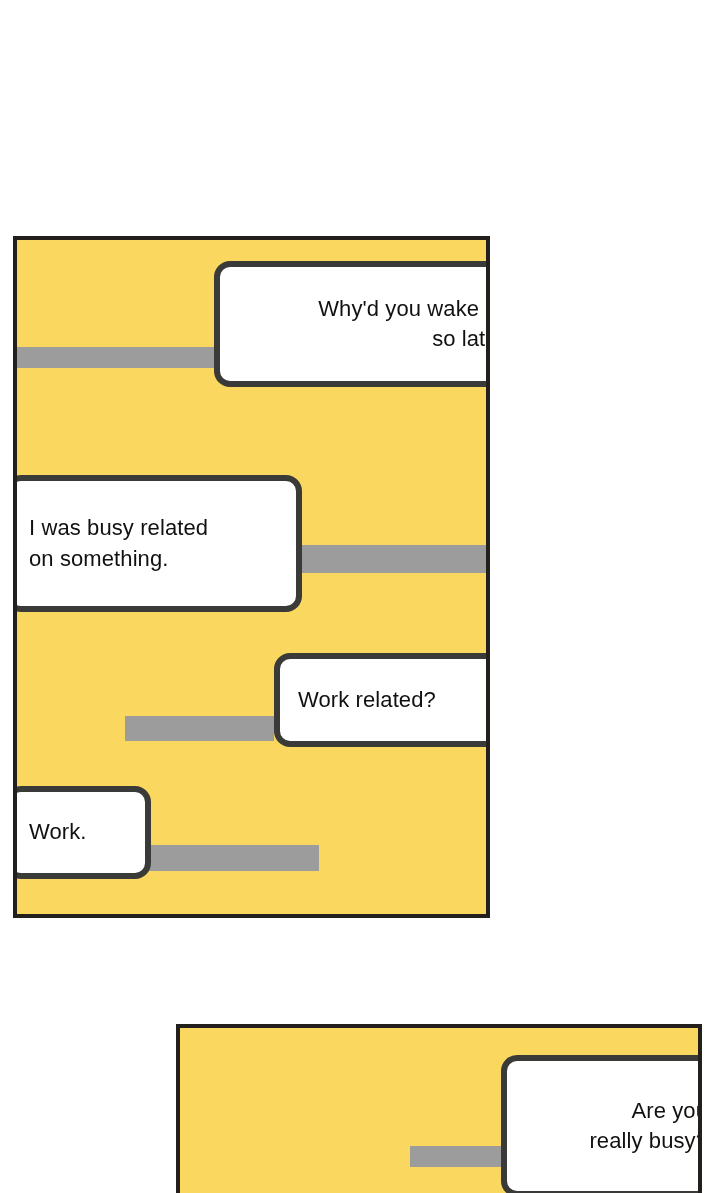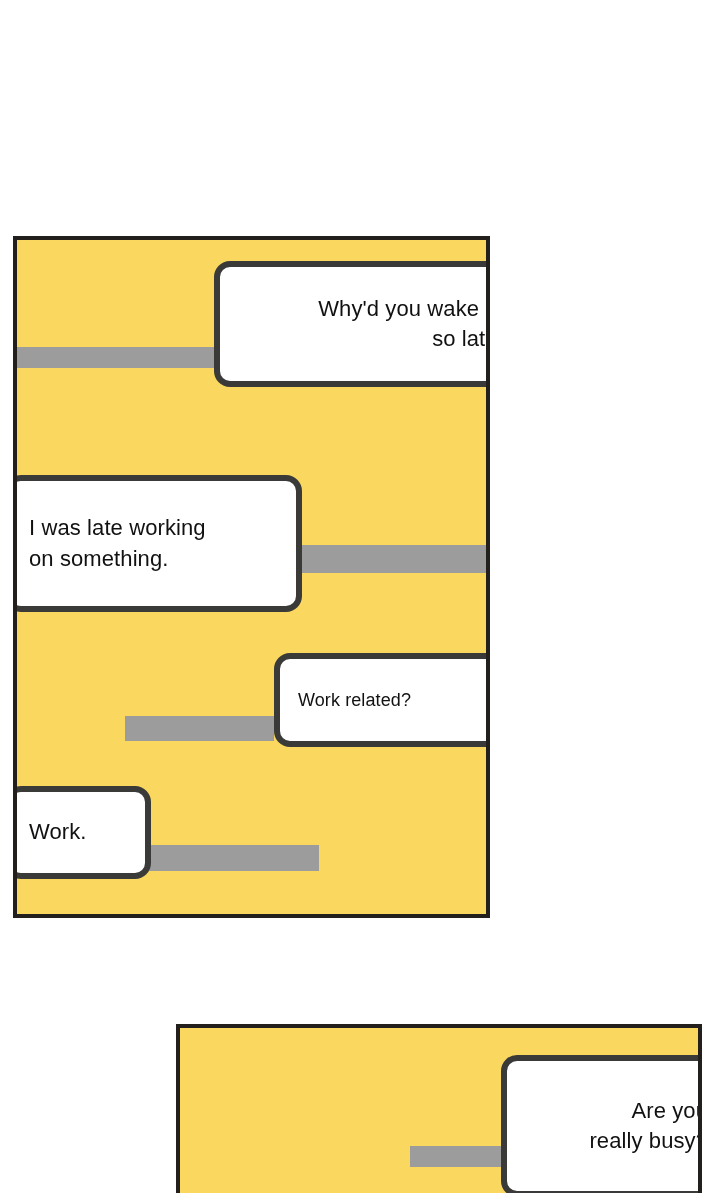--- a/index.html
+++ b/index.html
@@ -94,21 +94,21 @@
     width: 297px;
     height: 137px;
     font-size: 22px;
   }
 
   #bubble-work-related {
     left: 257px;
     top: 413px;
     width: 260px;
     height: 94px;
-    font-size: 18px;
+    font-size: 22px;
   }
 
   #bubble-yeah {
     left: -12px;
     top: 546px;
     width: 146px;
     height: 93px;
     font-size: 22px;
   }
 
@@ -133,21 +133,21 @@
     <div class="bar" style="left:285px; top:305px; width:192px; height:28px;"></div>
     <div class="bar" style="left:108px; top:476px; width:149px; height:25px;"></div>
     <div class="bar" style="left:132px; top:605px; width:170px; height:26px;"></div>
 
     <div class="bubble align-right" id="bubble-why-late">
       <span class="bubble-inner">Why'd you wake up
 so late?</span>
     </div>
 
     <div class="bubble align-left" id="bubble-busy-working">
-      <span class="bubble-inner">I was late working
+      <span class="bubble-inner">I was busy related
 on something.</span>
     </div>
 
     <div class="bubble align-left" id="bubble-work-related">
       <span class="bubble-inner">Work related?</span>
     </div>
 
     <div class="bubble align-left" id="bubble-yeah">
       <span class="bubble-inner">Work.</span>
     </div>

